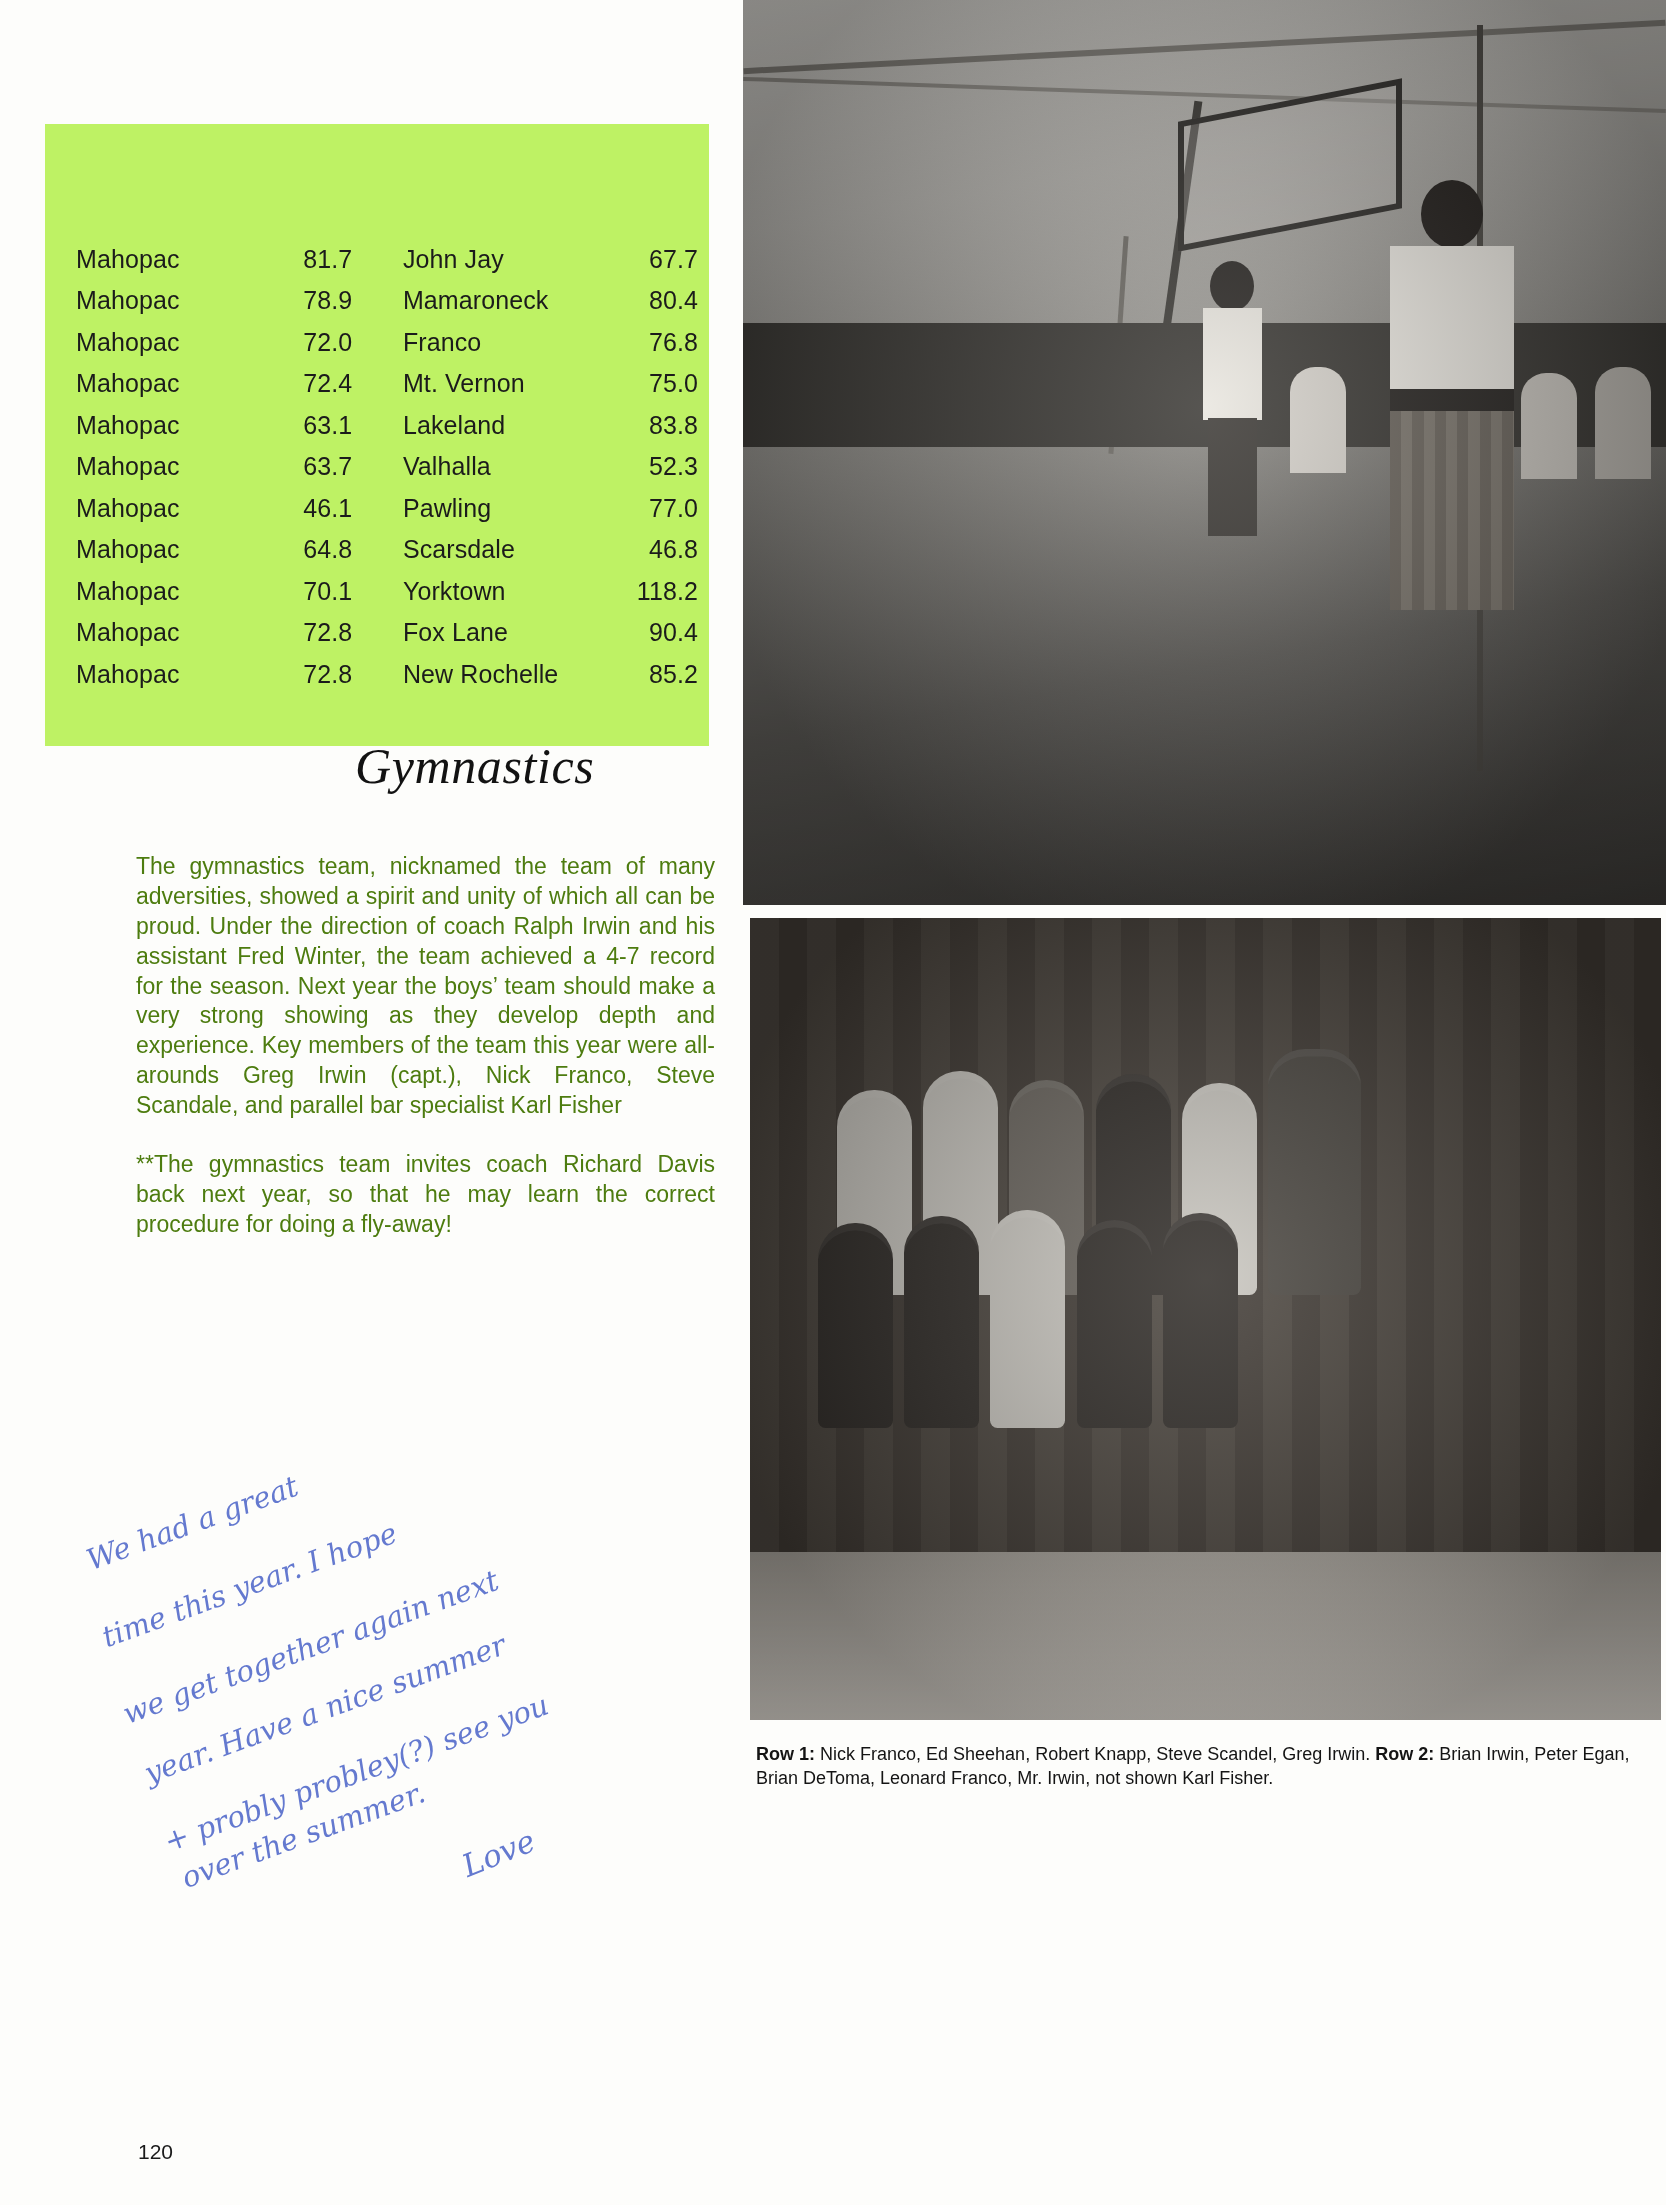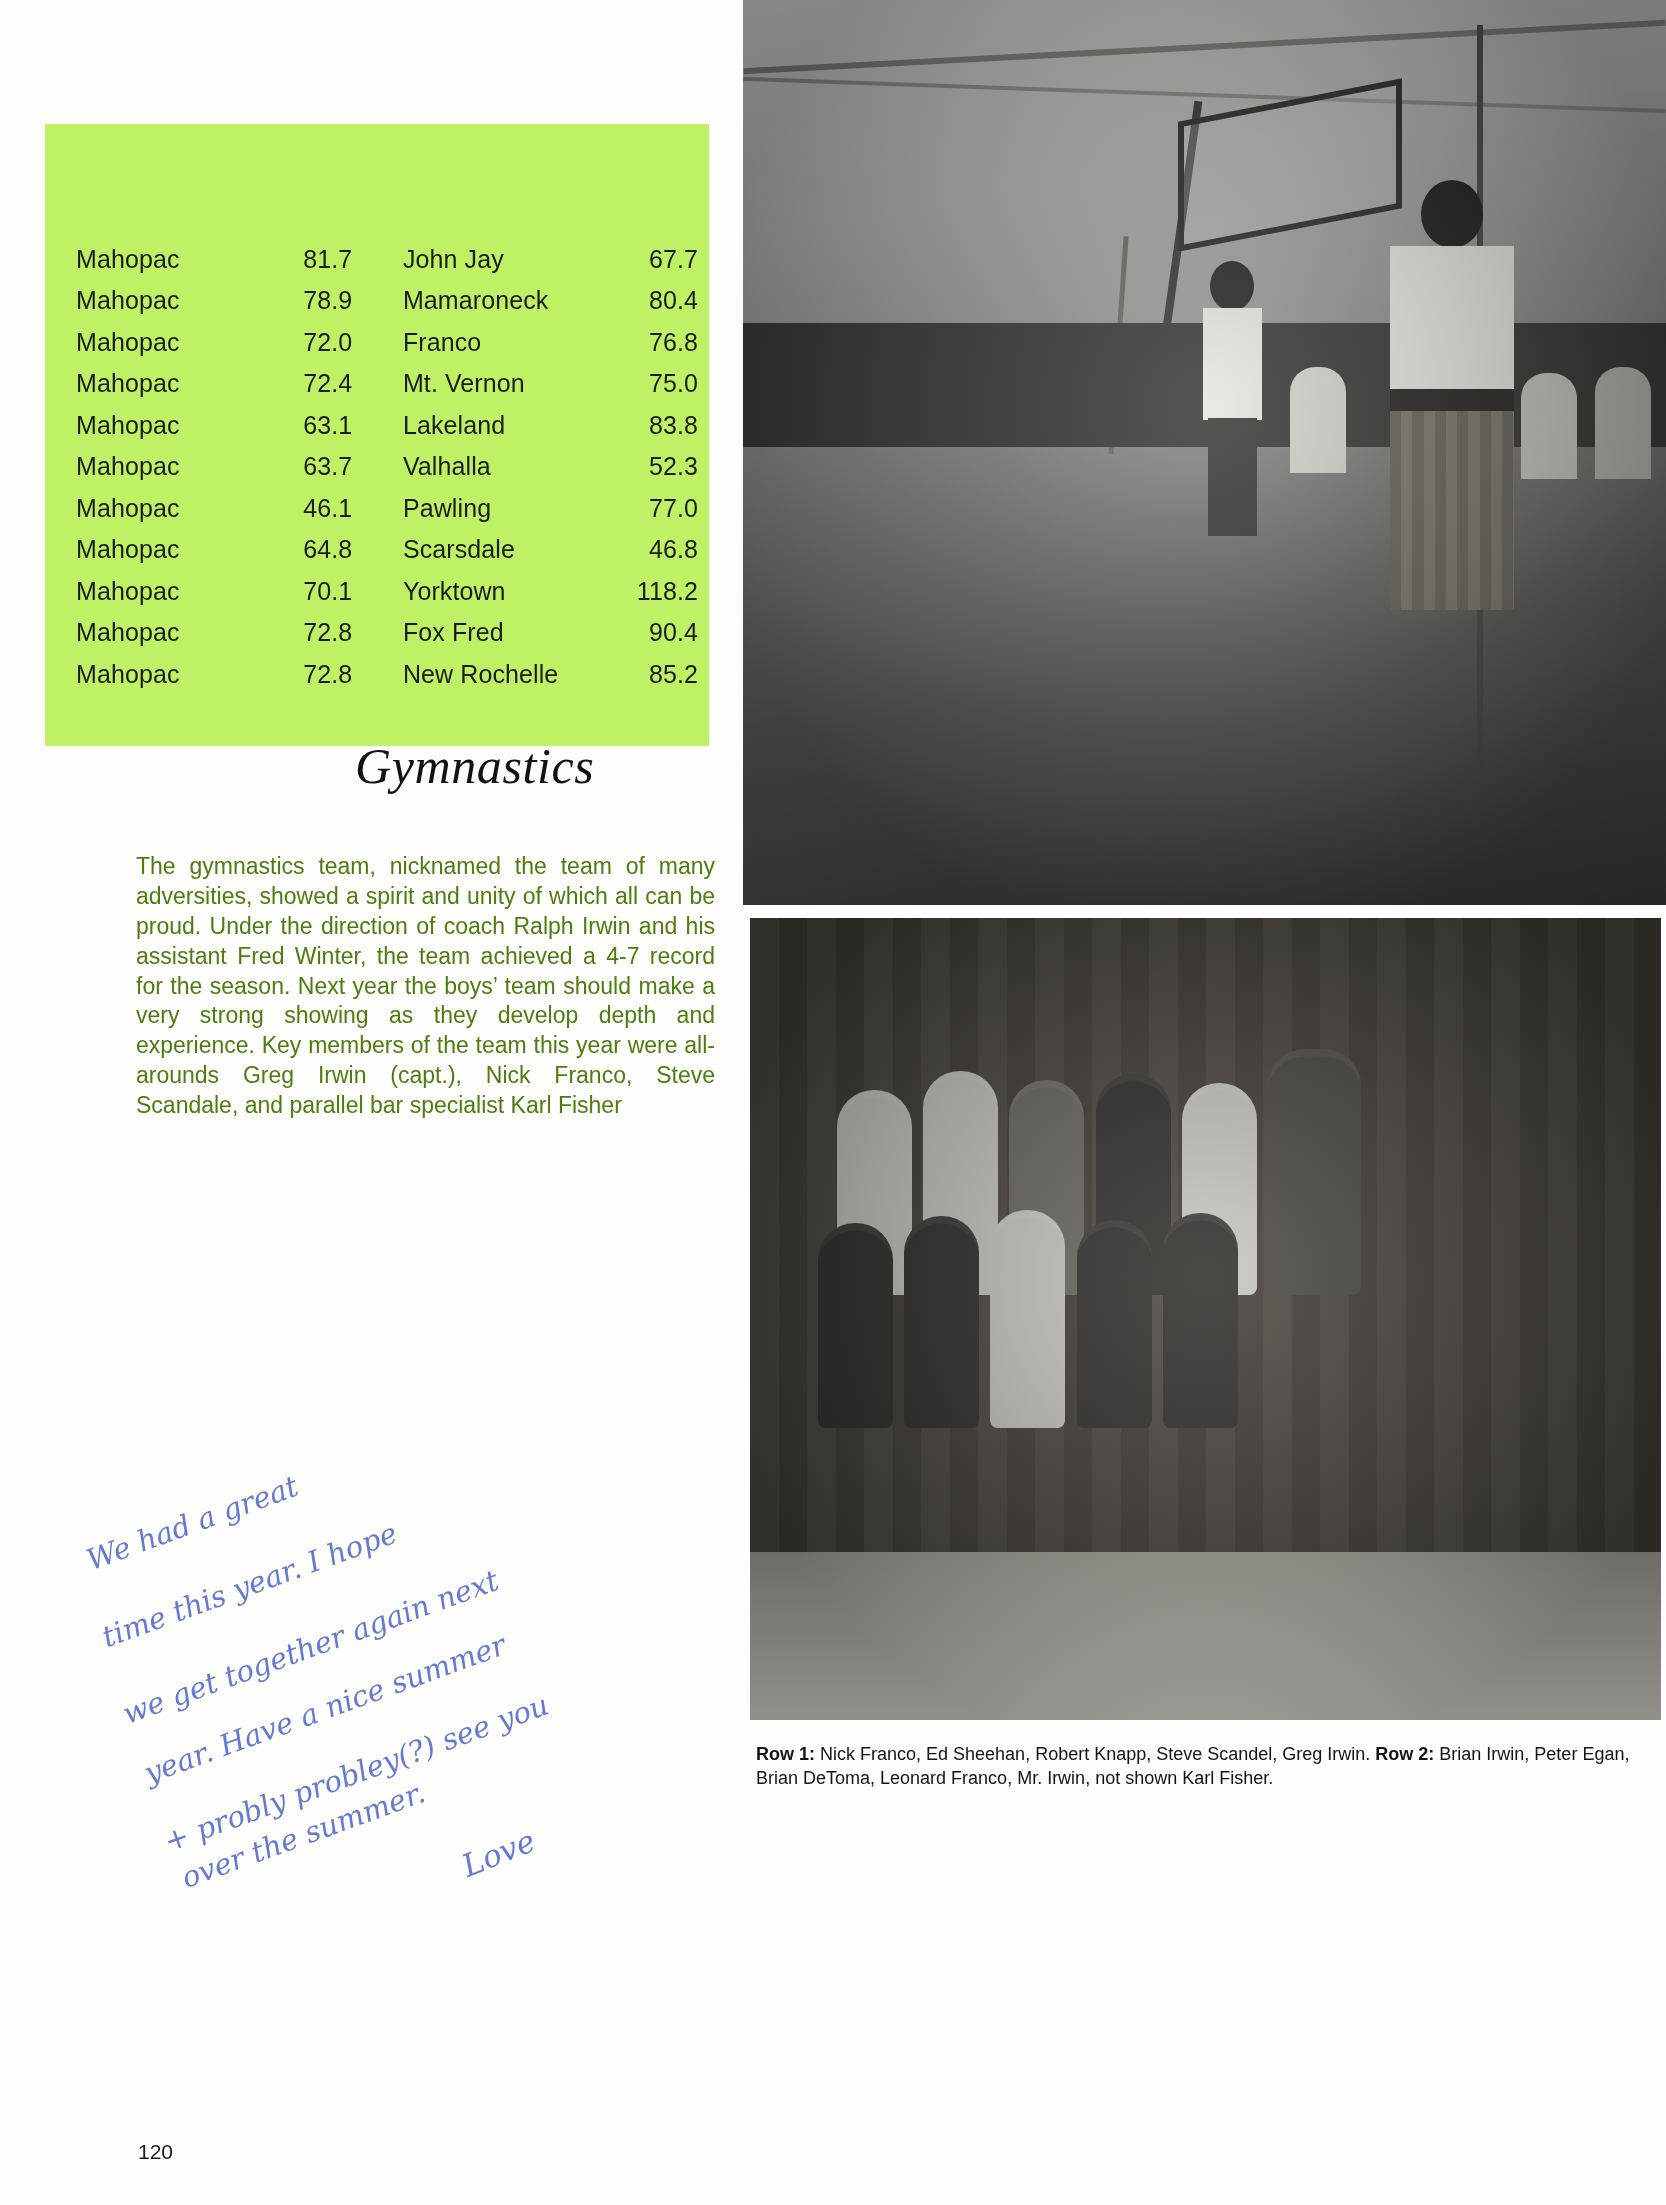--- a/index.html
+++ b/index.html
@@ -240,37 +240,38 @@
         </tr>
         <tr>
           <td class="col-home">Mahopac</td>
           <td class="col-homescore">70.1</td>
           <td class="col-opp">Yorktown</td>
           <td class="col-oppscore">118.2</td>
         </tr>
         <tr>
           <td class="col-home">Mahopac</td>
           <td class="col-homescore">72.8</td>
-          <td class="col-opp">Fox Fred</td>
+          <td class="col-opp">Fox Lane</td>
           <td class="col-oppscore">90.4</td>
         </tr>
         <tr>
           <td class="col-home">Mahopac</td>
           <td class="col-homescore">72.8</td>
           <td class="col-opp">New Rochelle</td>
           <td class="col-oppscore">85.2</td>
         </tr>
       </tbody>
     </table>
   </div>
 
   <div class="section-title">Gymnastics</div>
 
   <div class="body-col">
     <p>The gymnastics team, nicknamed the team of many adversities, showed a spirit and unity of which all can be proud. Under the direction of coach Ralph Irwin and his assistant Fred Winter, the team achieved a 4-7 record for the season. Next year the boys’ team should make a very strong showing as they develop depth and experience. Key members of the team this year were all-arounds Greg Irwin (capt.), Nick Franco, Steve Scandale, and parallel bar specialist Karl Fisher</p>
+    <p>**The gymnastics team invites coach Richard Davis back next year, so that he may learn the correct procedure for doing a fly-away!</p>
   </div>
 
   <div class="handwriting">
     <div class="hw-line hw1">We had a great</div>
     <div class="hw-line hw2">time this year. I hope</div>
     <div class="hw-line hw3">we get together again next</div>
     <div class="hw-line hw4">year. Have a nice summer</div>
     <div class="hw-line hw5">+ probly probley(?) see you</div>
     <div class="hw-line hw6">over the summer.</div>
     <div class="hw-line hw7">Love</div>

